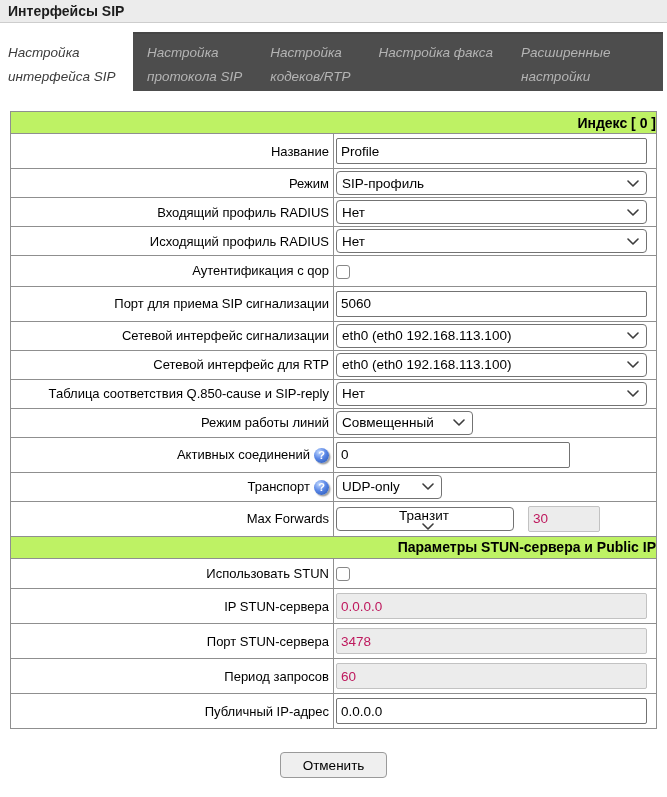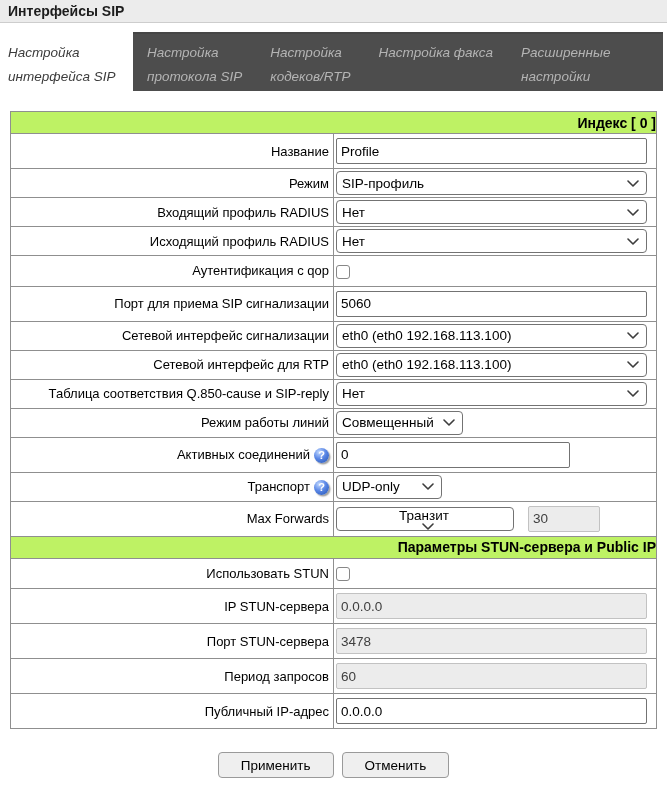--- a/index.html
+++ b/index.html
@@ -48,21 +48,21 @@
   td.ctrl-cell.has-input { padding: 4px 0 4px 2px; }
   td.ctrl-cell.has-checkbox { padding: 7px 0 7px 2px; }
   td.ctrl-cell > * + * { margin-left: 14px; }
 
   
   input.txt {
     height: 26px; border: 1px solid #737373; border-radius: 2px;
     font-family: "Liberation Sans", sans-serif; font-size: 13.5px;
     padding: 6px 4px; background: #ffffff; color: #000; vertical-align: middle;
   }
-  input.txt.dis { background: #ececec; border-color: #c2c2c2; color: #404040; }
+  input.txt.dis { background: #ececec; border-color: #c2c2c2; color: #be185d; }
   .sel {
     display: inline-flex; align-items: center; justify-content: space-between;
     height: 24px; border: 1px solid #737373; border-radius: 4px;
     background: #ffffff; padding: 0 7px 0 5px; font-size: 13.5px;
     vertical-align: middle; cursor: default;
   }
   .sel .chev { flex: 0 0 auto; margin-left: 8px; display: inline-flex; }
   .checkbox {
     width: 14px; height: 14px; border: 1.5px solid #878787; border-radius: 3px;
     background: #fff; display: inline-block; vertical-align: middle;
@@ -194,21 +194,21 @@
             <span>Нет</span>
             <span class="chev">
               <svg width="12" height="7" viewBox="0 0 12 7">
                 <path d="M1 1l5 5 5-5" fill="none" stroke="#3d3d3d" stroke-width="1.6" stroke-linecap="round" stroke-linejoin="round"></path>
               </svg>
             </span>
           </div></td>
       </tr>
       <tr>
         <td class="label-cell"><span>Режим работы линий</span></td>
-        <td class="ctrl-cell"><div class="sel" style="width: 127px; text-align: right;">
+        <td class="ctrl-cell"><div class="sel" style="width: 137px; text-align: right;">
             <span>Совмещенный</span>
             <span class="chev">
               <svg width="12" height="7" viewBox="0 0 12 7">
                 <path d="M1 1l5 5 5-5" fill="none" stroke="#3d3d3d" stroke-width="1.6" stroke-linecap="round" stroke-linejoin="round"></path>
               </svg>
             </span>
           </div></td>
       </tr>
       <tr>
         <td class="label-cell"><span>Активных соединений</span><span class="help-icon">?</span></td>
@@ -256,15 +256,14 @@
         <td class="ctrl-cell has-input"><input type="text" class="txt dis" disabled="" value="60" style="width: 311px;"></td>
       </tr>
       <tr>
         <td class="label-cell"><span>Публичный IP-адрес</span></td>
         <td class="ctrl-cell has-input"><input type="text" class="txt" value="0.0.0.0" style="width: 311px;"></td>
       </tr>
     </tbody>
 </table>
 
 <div class="btn-row">
-  <button class="act">Применить</button>
   <button class="act">Отменить</button>
 </div>
 
 </body></html>

